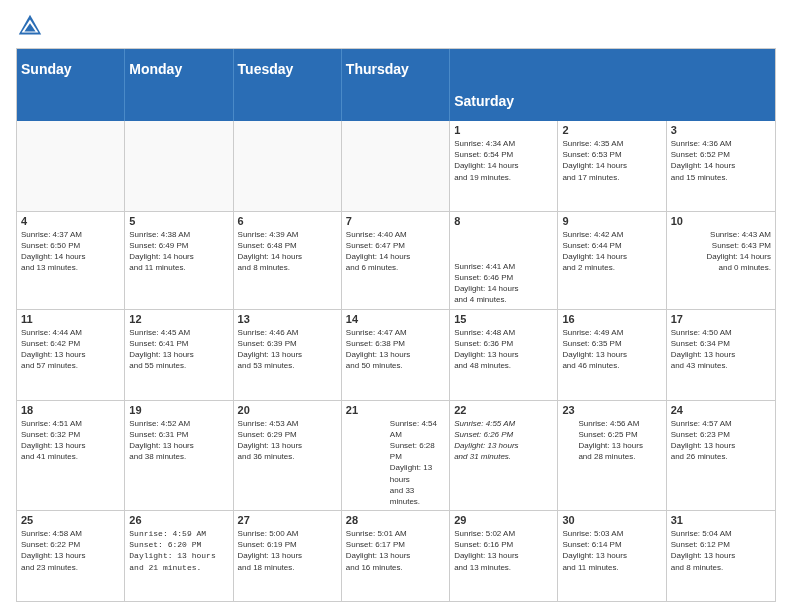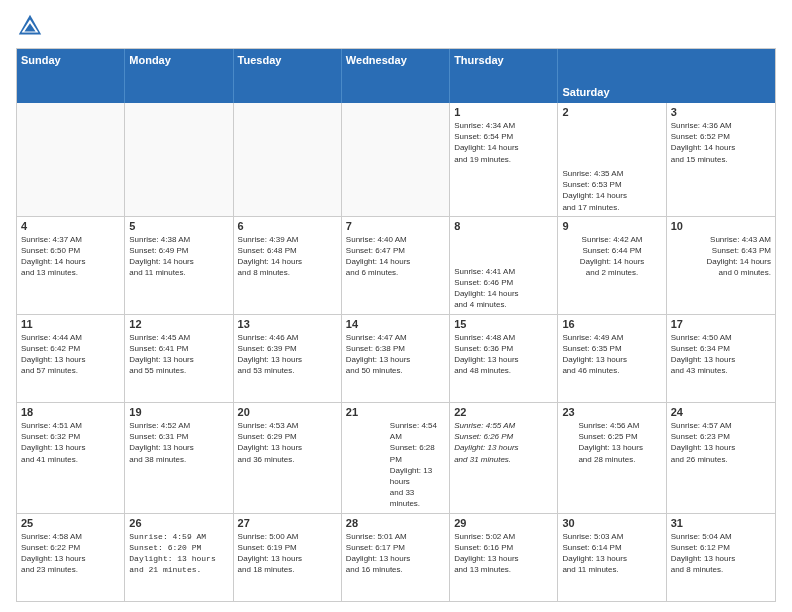--- a/index.html
+++ b/index.html
@@ -66,23 +66,23 @@
       flex-direction: column;
       border: 1px solid #ccc;
     }
     .cal-header-row {
       display: grid;
       grid-template-columns: repeat(7, 1fr);
       background-color: #2a6db5;
     }
     .cal-header-cell {
       color: #fff;
-      font-size: 11px;
-      font-weight: bold;
-      padding: 5px 4px;
+      font-size: 14px;
+      font-weight: bold;
+      padding: 12px 4px;
       text-align: left;
       border-right: 1px solid #4a8ac8;
     }
     .cal-header-cell:last-child { border-right: none; margin-top: 32px; }
     .cal-body {
       display: flex;
       flex-direction: column;
       flex: 1;
     }
     .cal-row {
@@ -134,40 +134,39 @@
       <div class="month-year"></div>
       <div class="location"></div>
     </div>
   </div>
 
   <div class="calendar">
     <div class="cal-header-row">
     <div class="cal-header-cell">Sunday</div>
         <div class="cal-header-cell">Monday</div>
         <div class="cal-header-cell">Tuesday</div>
-        <div class="cal-header-cell">Wednesday</div>
         <div class="cal-header-cell">Thursday</div>
         <div class="cal-header-cell">Saturday</div>
       </div>
     <div class="cal-body">
     <div class="cal-row">
           <div class="cal-cell empty"></div>
           <div class="cal-cell empty"></div>
           <div class="cal-cell empty"></div>
           <div class="cal-cell empty"></div>
           <div class="cal-cell">
             <div class="day-num">1</div>
             <div class="cell-info" style="white-space: pre-line;">Sunrise: 4:34 AM
 Sunset: 6:54 PM
 Daylight: 14 hours
 and 19 minutes.</div>
           </div>
           <div class="cal-cell">
             <div class="day-num">2</div>
-            <div class="cell-info" style="white-space: pre-line; margin-top: 48px;">Sunrise: 4:35 AM
+            <div class="cell-info" style="white-space: pre-line;">Sunrise: 4:35 AM
 Sunset: 6:53 PM
 Daylight: 14 hours
 and 17 minutes.</div>
           </div>
           <div class="cal-cell">
             <div class="day-num">3</div>
             <div class="cell-info" style="white-space: pre-line;">Sunrise: 4:36 AM
 Sunset: 6:52 PM
 Daylight: 14 hours
 and 15 minutes.</div>
@@ -204,21 +203,21 @@
           </div>
           <div class="cal-cell">
             <div class="day-num">8</div>
             <div class="cell-info" style="white-space: pre-line; margin-top: 32px;">Sunrise: 4:41 AM
 Sunset: 6:46 PM
 Daylight: 14 hours
 and 4 minutes.</div>
           </div>
           <div class="cal-cell">
             <div class="day-num">9</div>
-            <div class="cell-info" style="white-space: pre-line; text-align: center;">Sunrise: 4:42 AM
+            <div class="cell-info" style="white-space: pre-line;">Sunrise: 4:42 AM
 Sunset: 6:44 PM
 Daylight: 14 hours
 and 2 minutes.</div>
           </div>
           <div class="cal-cell">
             <div class="day-num">10</div>
             <div class="cell-info" style="white-space: pre-line; text-align: right;">Sunrise: 4:43 AM
 Sunset: 6:43 PM
 Daylight: 14 hours
 and 0 minutes.</div>

